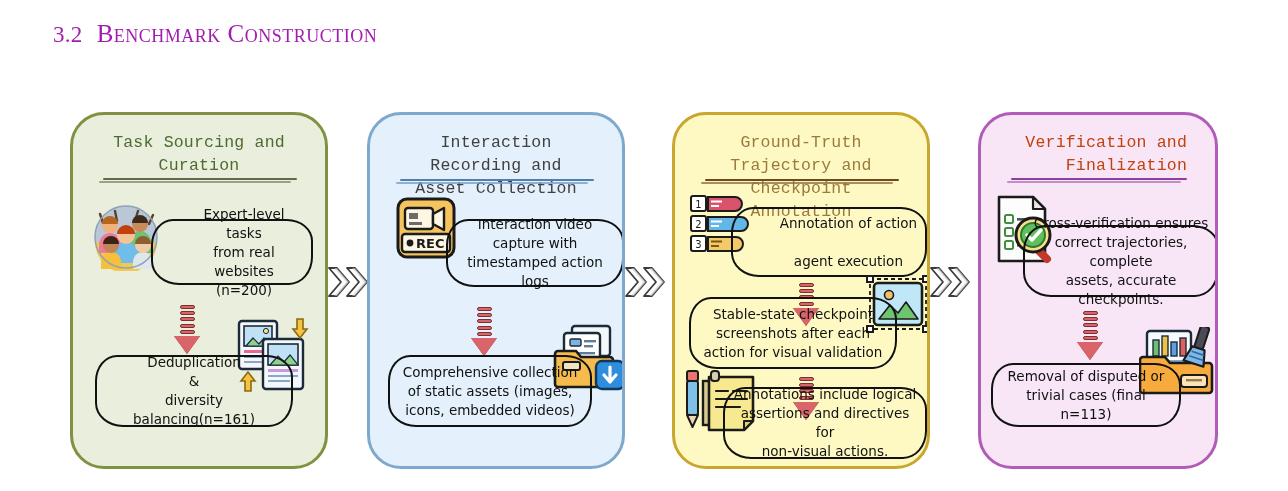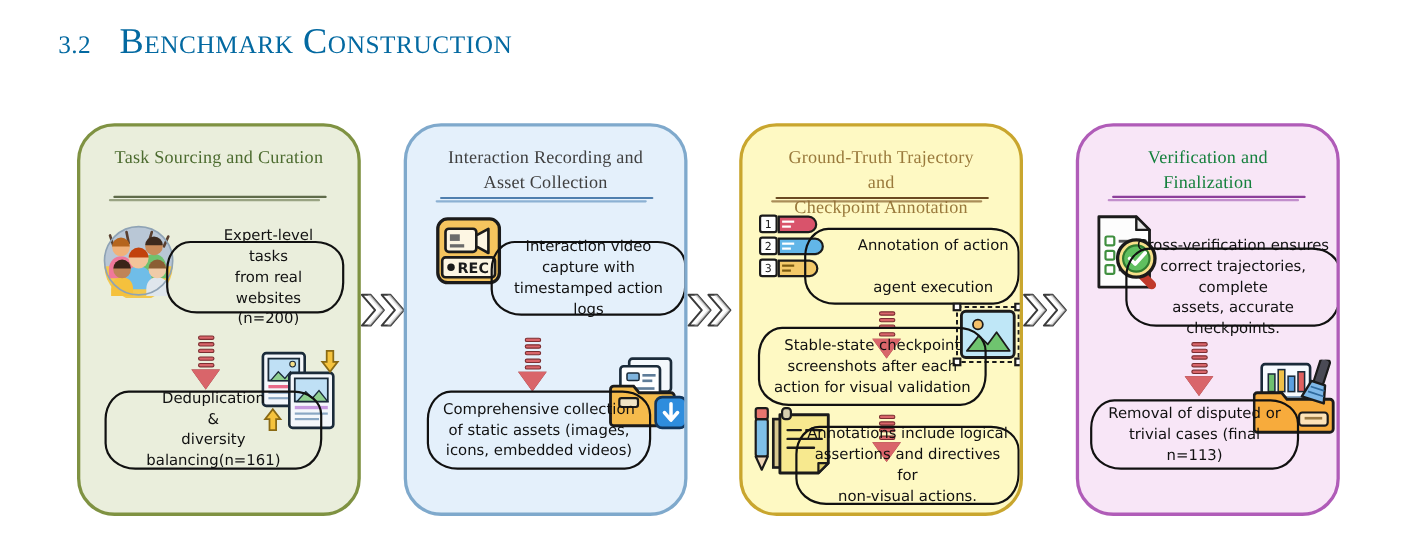--- a/index.html
+++ b/index.html
@@ -9,32 +9,32 @@
     font-family:"DejaVu Sans", sans-serif;
     overflow:hidden;
     position:relative;
   }
 
   
   #section-heading{
     position:absolute;
     left:53px; top:20px;
     font-family:"Liberation Serif", serif;
-    color:#0369a1;
+    color:#a21caf;
     font-size:23px;
     letter-spacing:.3px;
     white-space:nowrap;
     display:flex;
     align-items:baseline;
   }
   #section-heading .sec-num{ font-size:23px; }
   #section-heading .sec-title{
-    margin-left:26px;
+    margin-left:14px;
     font-variant:small-caps;
-    font-size:33px;
+    font-size:25px;
     letter-spacing:.5px;
   }
 
   
   #flow{
     position:absolute;
     left:0; top:104px;
     width:1288px; height:375px;
   }
 
@@ -44,21 +44,21 @@
     height:357px;
     border-radius:34px;
     border:3px solid #000;
     box-sizing:border-box;
     overflow:hidden;
   }
   .panel-title{
     position:absolute;
     left:0; right:0; top:16px;
     text-align:center;
-    font-family:Liberation Serif, serif;
+    font-family:Liberation Mono, monospace;
     font-size:16.5px;
     letter-spacing:.2px;
     line-height:23px;
     padding:0 28px;
     box-sizing:border-box;
   }
   .divider{
     position:absolute;
     left:26px; right:26px;
     height:6px;
@@ -438,21 +438,21 @@
         <path d="M22 6 L34 20 L22 34 L30 34 L42 20 L30 6 Z"></path>
       </g>
       <g fill="#cfcfcf" opacity=".55">
         <path d="M12 6 L24 20 L12 34 L9 34 L21 20 L9 6 Z"></path>
         <path d="M30 6 L42 20 L30 34 L27 34 L39 20 L27 6 Z"></path>
       </g>
     </svg>
   </div>
 
   <div class="panel" id="p4" style="left:978px;width:240px;border-color:#b05cb8;background:#f8e6f7;">
-    <div class="panel-title" style="color:#15803d;">Verification and Finalization</div>
+    <div class="panel-title" style="color:#c2410c;text-align:right;">Verification and Finalization</div>
     <div class="divider" style="top:63px;">
       <i style="background:#8d3f9b;"></i>
         <i style="background:#b070bd;"></i>
     </div>
 
     <div class="icon" style="left:12px;top:78px;width:74px;height:74px;">
       <svg viewBox="0 0 74 74" width="74" height="74">
         <path d="M6 4h34l12 12v52H6z" fill="#fdfdfd" stroke="#1b1b1b" stroke-width="2.6" stroke-linejoin="round"></path>
         <path d="M40 4v12h12z" fill="#e6e6e6" stroke="#1b1b1b" stroke-width="2.2" stroke-linejoin="round"></path>
         <g>

